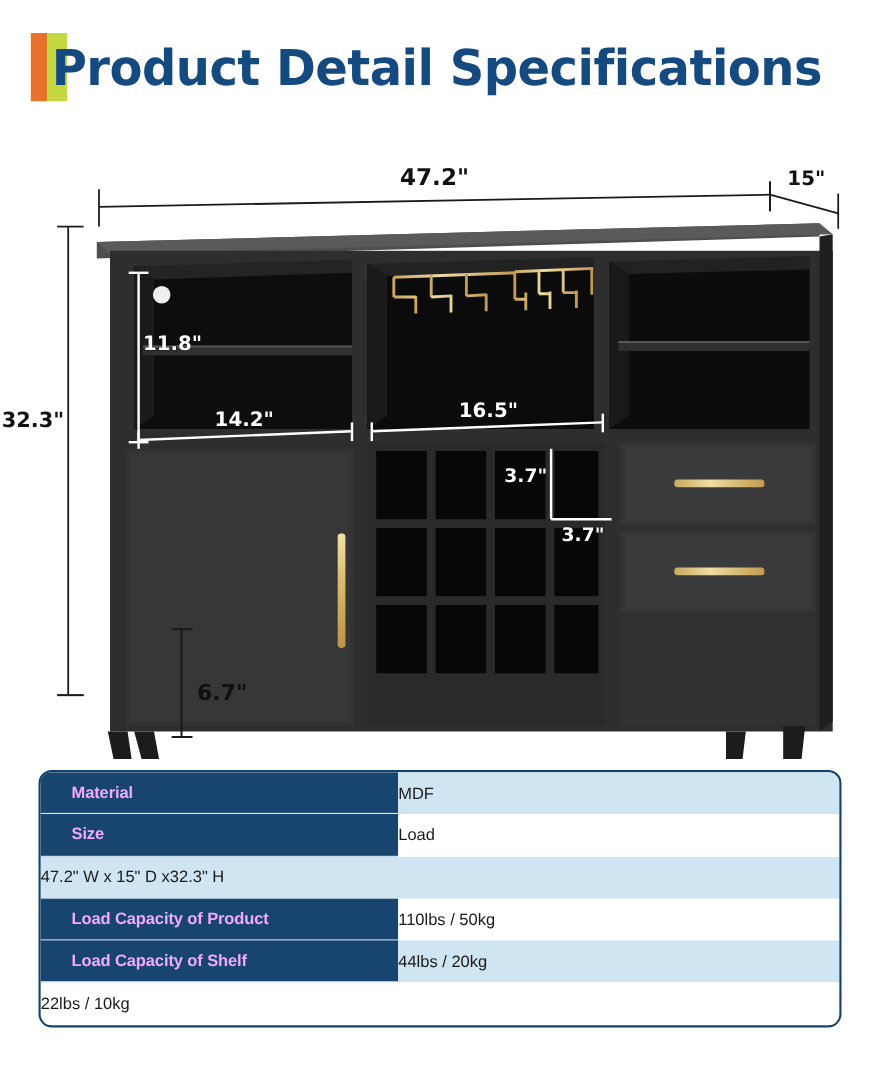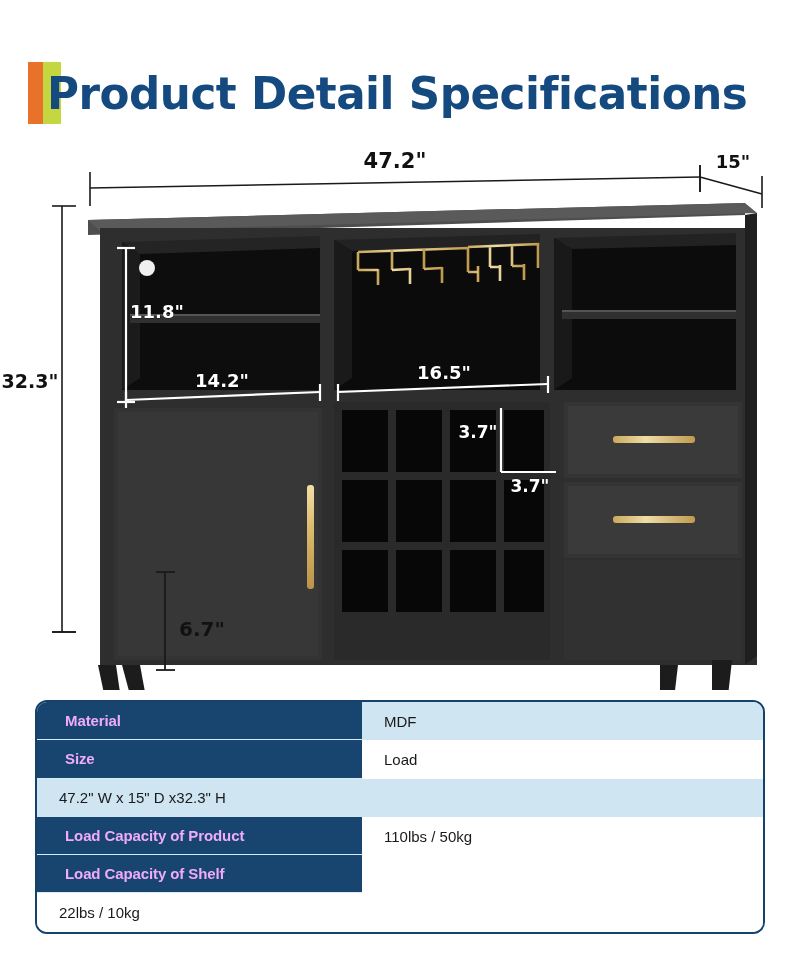--- a/index.html
+++ b/index.html
@@ -11,21 +11,21 @@
     width: 800px;
     height: 977px;
     position: relative;
     font-family: "Liberation Sans", sans-serif;
     overflow: hidden;
   }
 
   
   .title-bar {
     position: absolute;
-    left: 0; top: 54px;
+    left: 0; top: 22px;
     width: 800px; height: 78px;
     display: flex;
     align-items: center;
   }
   .accent {
     display: flex;
     height: 62px;
     margin-left: 28px;
     flex: 0 0 auto;
   }
@@ -79,21 +79,20 @@
     padding-left: 28px;
     box-sizing: border-box;
     border-bottom: 1.5px solid #d8eaf5;
     letter-spacing: -0.1px;
   }
   .spec-row:last-child .spec-label { border-bottom: none; }
   .spec-value {
     flex: 1 1 auto;
     display: flex;
     align-items: center;
-    padding-left: 22px;
     font-size: 15px;
     color: #1a1a1a;
     box-sizing: border-box;
     background: #ffffff;
   }
   .spec-row.alt .spec-value { background: #cfe5f2; }
 </style>
 </head>
 <body>
 
@@ -301,19 +300,20 @@
     <div class="spec-value">47.2" W x 15" D x32.3" H</div>
   </div>
 
   <div class="spec-row">
     <div class="spec-label">Load Capacity of Product</div>
     <div class="spec-value">110lbs / 50kg</div>
   </div>
 
   <div class="spec-row alt">
     <div class="spec-label">Load Capacity of Shelf</div>
+    <div class="spec-value">44lbs / 20kg</div>
   </div>
 
   <div class="spec-row">
     <div class="spec-value">22lbs / 10kg</div>
   </div>
 
 </div>
 
 </body></html>

